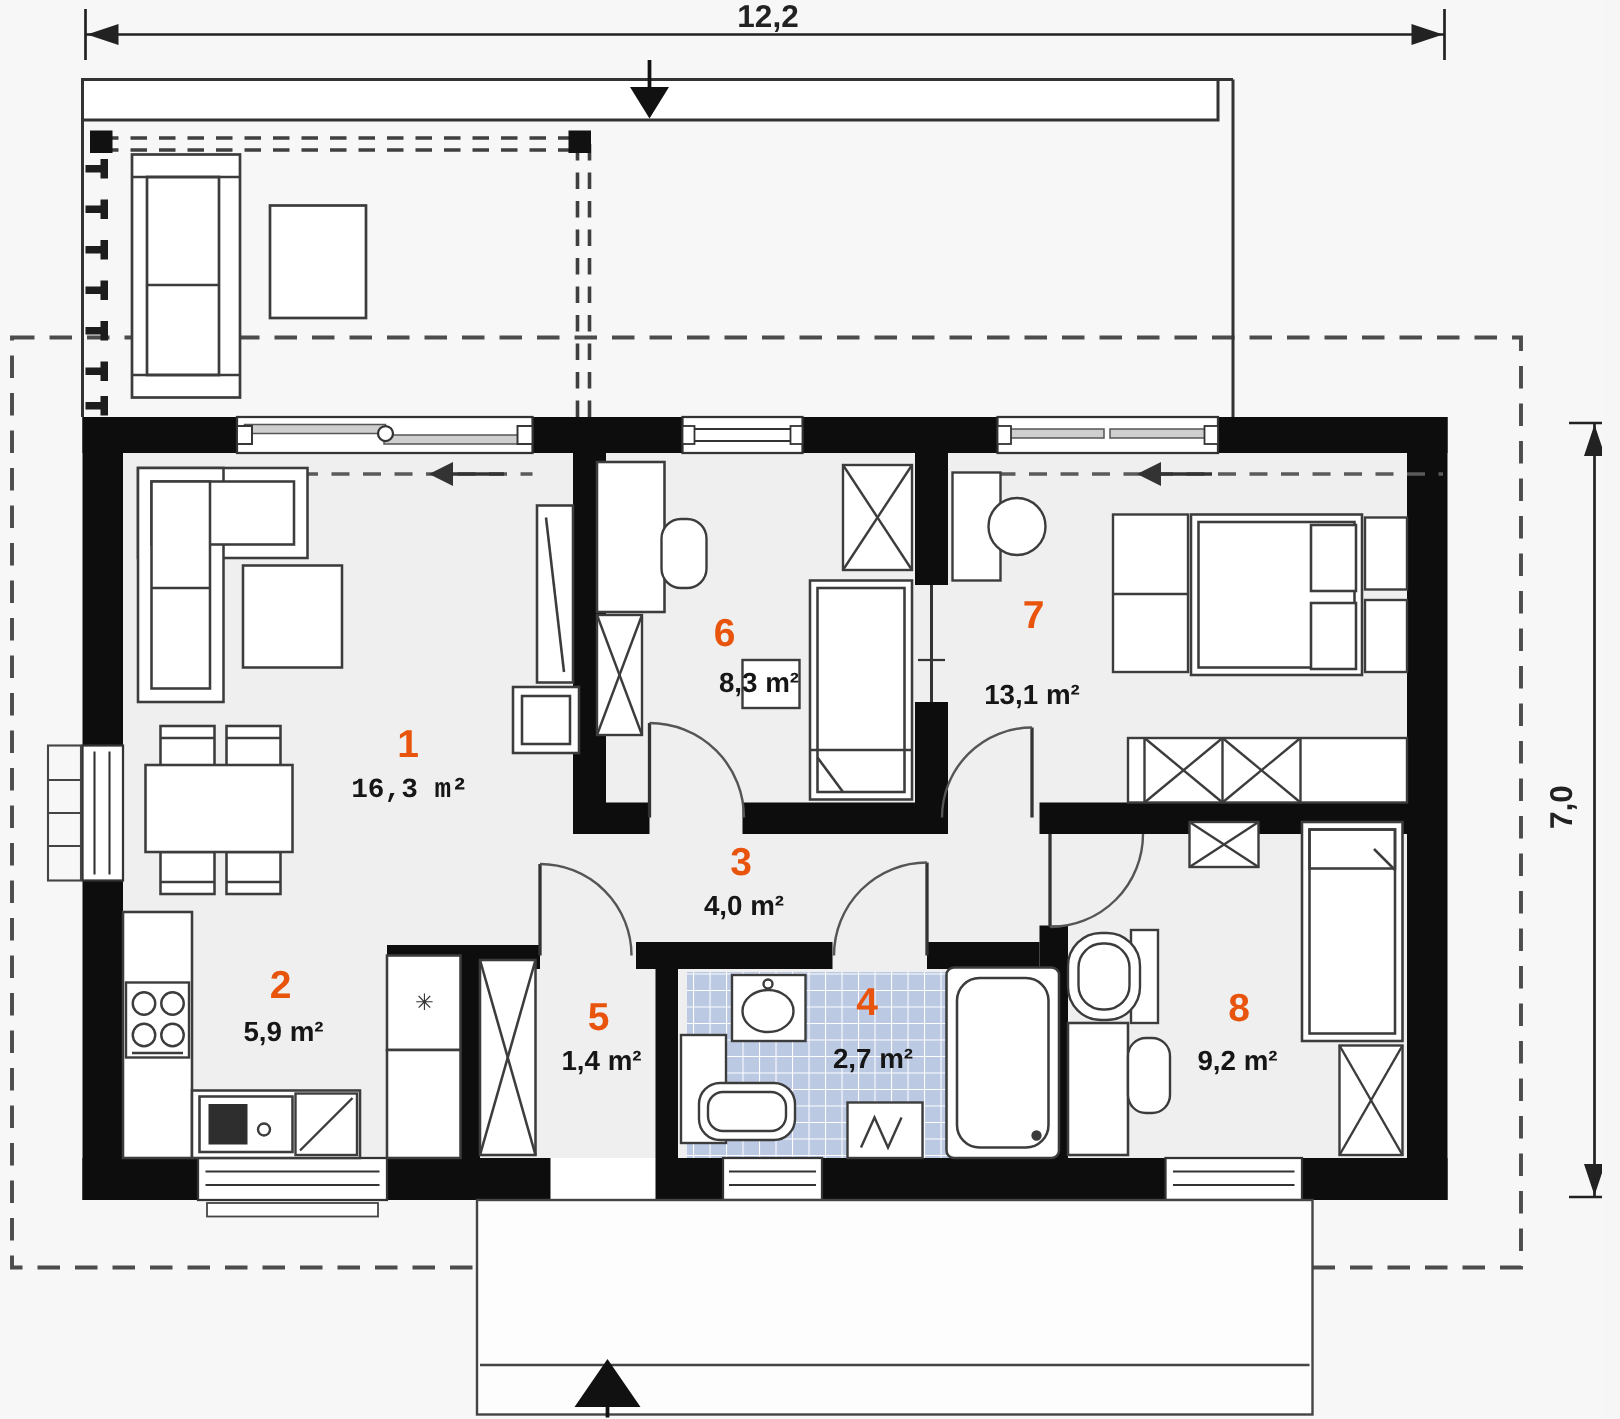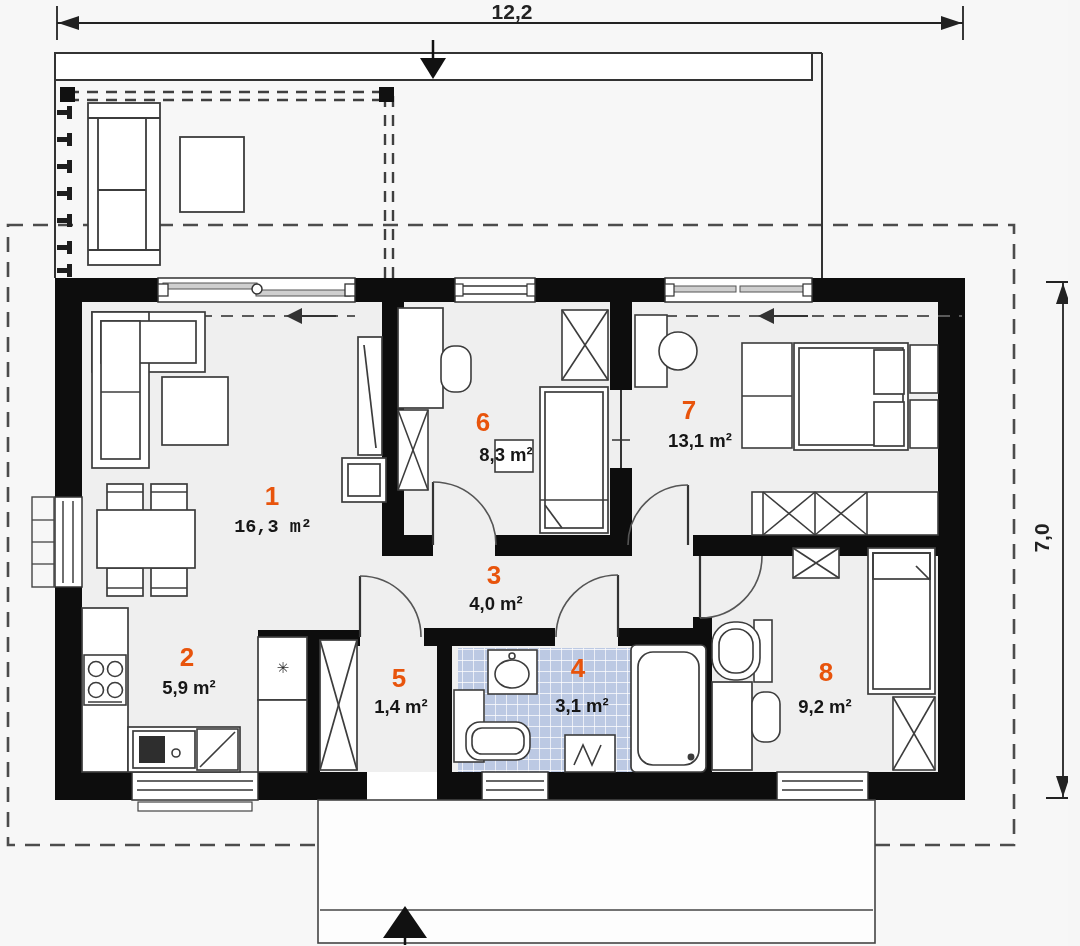--- a/index.html
+++ b/index.html
@@ -397,24 +397,24 @@
 <div class="lbl dim" style="left:512px;top:12px;">12,2</div>
 <div class="lbl dim dim-v" style="left:1042px;top:538px;">7,0</div>
 
 <div class="lbl room-num" style="left:272px;top:496px;">1</div>
 <div class="lbl room-area" style="left:273px;top:527px;font-family:Liberation Mono, monospace;">16,3 m²</div>
 <div class="lbl room-num" style="left:187px;top:657px;">2</div>
 <div class="lbl room-area" style="left:189px;top:688px;">5,9 m²</div>
 <div class="lbl room-num" style="left:494px;top:575px;">3</div>
 <div class="lbl room-area" style="left:496px;top:604px;">4,0 m²</div>
 <div class="lbl room-num" style="left:578px;top:668px;">4</div>
-<div class="lbl room-area" style="left:582px;top:706px;">3,1 m²</div>
+<div class="lbl room-area" style="left:582px;top:706px;">2,7 m²</div>
 <div class="lbl room-num" style="left:399px;top:678px;">5</div>
 <div class="lbl room-area" style="left:401px;top:707px;">1,4 m²</div>
 <div class="lbl room-num" style="left:483px;top:422px;">6</div>
 <div class="lbl room-area" style="left:482px;top:455px;margin-left:24px;">8,3 m²</div>
 <div class="lbl room-num" style="left:689px;top:410px;">7</div>
-<div class="lbl room-area" style="left:688px;top:441px;margin-left:12px;">13,1 m²</div>
+<div class="lbl room-area" style="left:688px;top:463px;">13,1 m²</div>
 <div class="lbl room-num" style="left:826px;top:672px;">8</div>
 <div class="lbl room-area" style="left:825px;top:707px;">9,2 m²</div>
 
 <div class="lbl snow" style="left:283px;top:668px;">✳</div>
 </div>
 
 </body></html>

